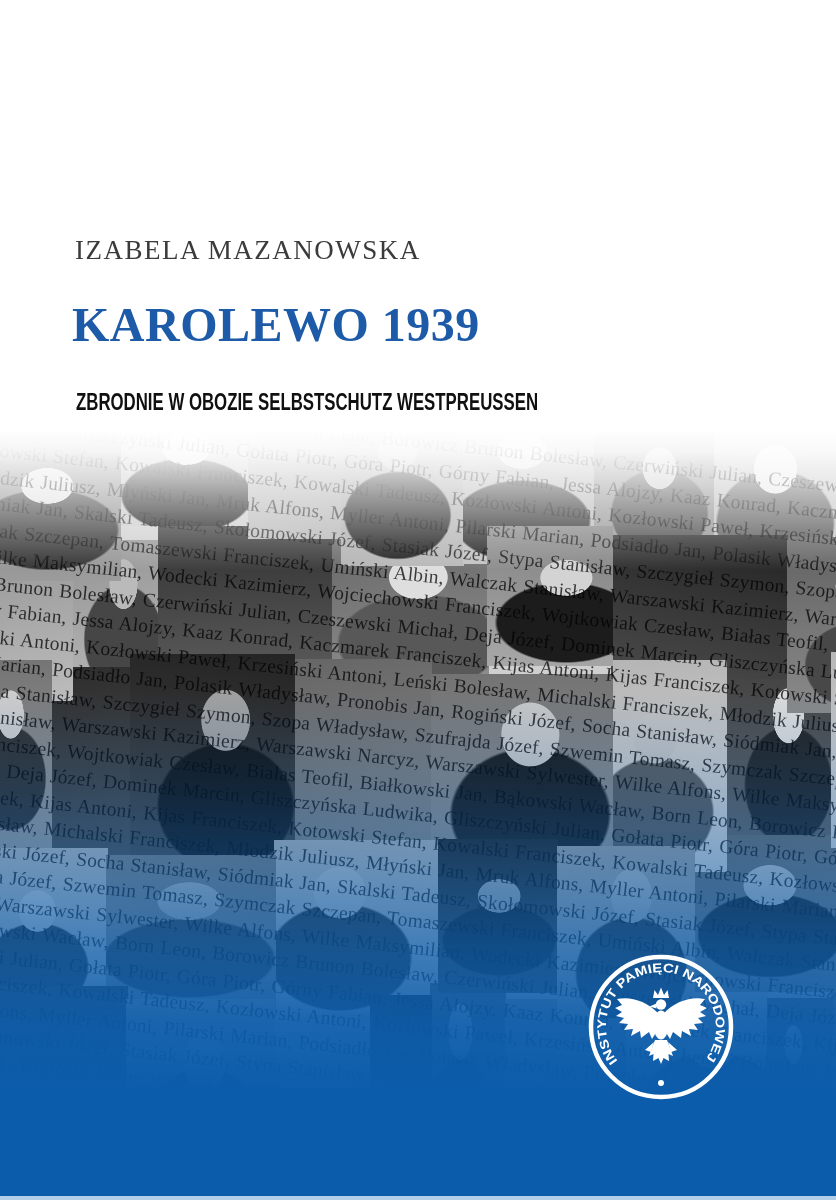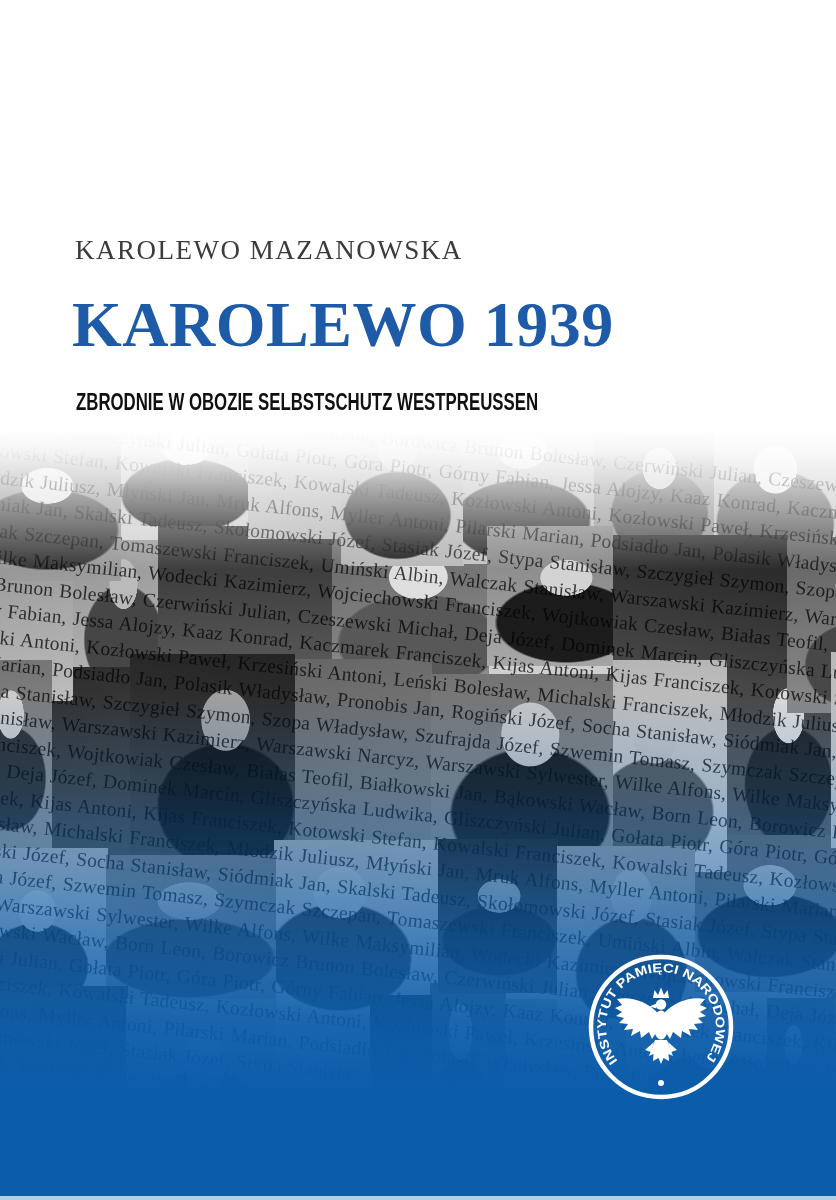--- a/index.html
+++ b/index.html
@@ -12,21 +12,21 @@
   .cover-header{position:absolute; left:0; top:0; width:100%; height:430px; background:#fff;}
   .author{
     position:absolute; left:75px; top:236px;
     font-family:"Liberation Serif", serif;
     font-size:27px; line-height:29px; letter-spacing:1.5px;
     color:var(--author-gray,#3b3b3b); white-space:nowrap;
   }
   .title{
     position:absolute; left:72px; top:294px; margin:0;
     font-family:"Liberation Serif", serif;
-    font-size:64px; line-height:62px; font-weight:bold; letter-spacing:.5px;
+    font-size:48px; line-height:62px; font-weight:bold; letter-spacing:.5px;
     color:var(--title-blue,#1d5aa7); white-space:nowrap;
   }
   .subtitle{
     position:absolute; left:76px; top:388px;
     font-family:"Liberation Sans", sans-serif;
     font-size:24px; line-height:27px; font-weight:bold; letter-spacing:0;
     color:#101010; white-space:nowrap;
     transform:scaleX(.70); transform-origin:0 50%;
   }
   
@@ -70,21 +70,21 @@
   
   .seal{position:absolute; left:587px; top:953px; z-index:10;}
   .seal text{font-family:"Liberation Sans", sans-serif; font-weight:bold;}
 </style>
 </head>
 <body>
 
 <div class="page">
 
   <div class="cover-header">
-    <div class="author">KAROLEWO MAZANOWSKA</div>
+    <div class="author">IZABELA MAZANOWSKA</div>
     <h1 class="title">KAROLEWO 1939</h1>
     <div class="subtitle">ZBRODNIE W OBOZIE SELBSTSCHUTZ WESTPREUSSEN</div>
   </div>
 
   <div class="collage">
     <div class="tiles" id="tiles">
         <div class="tile" style="left: -18px; top: 0px; width: 139px; height: 151px; background-image: radial-gradient(19% 12% at 47% 37%, rgb(222, 222, 222) 0px, rgb(222, 222, 222) 97%, rgba(0, 0, 0, 0) 100%), radial-gradient(52% 27% at 47% 66%, rgb(54, 54, 54) 0px, rgb(54, 54, 54) 96%, rgba(0, 0, 0, 0) 100%), linear-gradient(-5deg, rgb(157, 157, 157), rgb(117, 117, 117)); z-index: 2;"></div>
         <div class="tile" style="left: 119px; top: -21px; width: 130px; height: 117px; background-image: radial-gradient(19% 15% at 52% 33%, rgb(222, 222, 222) 0px, rgb(222, 222, 222) 97%, rgba(0, 0, 0, 0) 100%), radial-gradient(51% 32% at 52% 74%, rgb(27, 27, 27) 0px, rgb(27, 27, 27) 96%, rgba(0, 0, 0, 0) 100%), linear-gradient(-8deg, rgb(206, 206, 206), rgb(166, 166, 166)); z-index: 1;"></div>
         <div class="tile" style="left: 248px; top: -10px; width: 95px; height: 119px; background-image: linear-gradient(17deg, rgb(189, 189, 189), rgb(149, 149, 149)); z-index: 1;"></div>
         <div class="tile" style="left: 341px; top: -22px; width: 123px; height: 158px; background-image: radial-gradient(16% 13% at 46% 27%, rgb(188, 188, 188) 0px, rgb(188, 188, 188) 97%, rgba(0, 0, 0, 0) 100%), radial-gradient(44% 28% at 46% 68%, rgb(34, 34, 34) 0px, rgb(34, 34, 34) 96%, rgba(0, 0, 0, 0) 100%), linear-gradient(-11deg, rgb(186, 186, 186), rgb(146, 146, 146)); z-index: 1;"></div>

